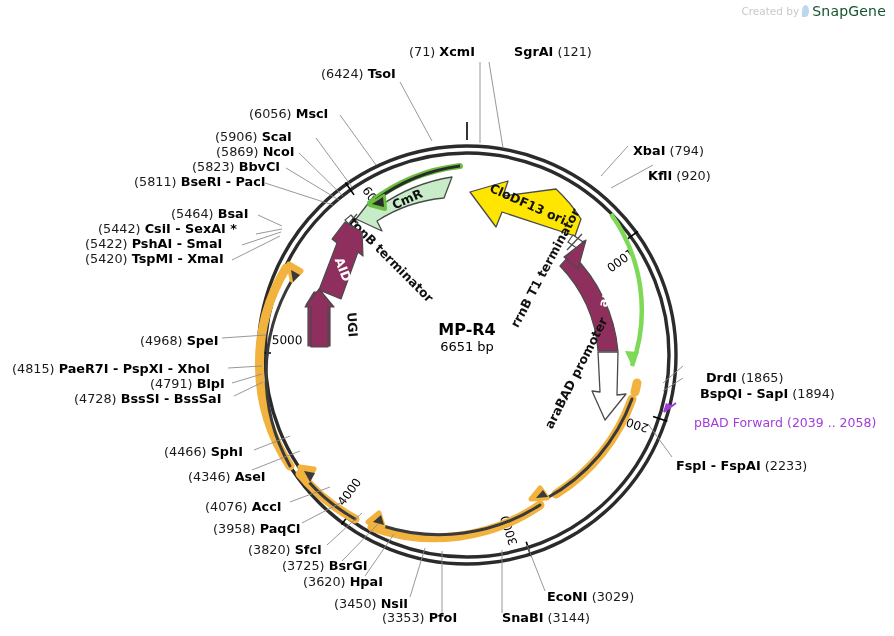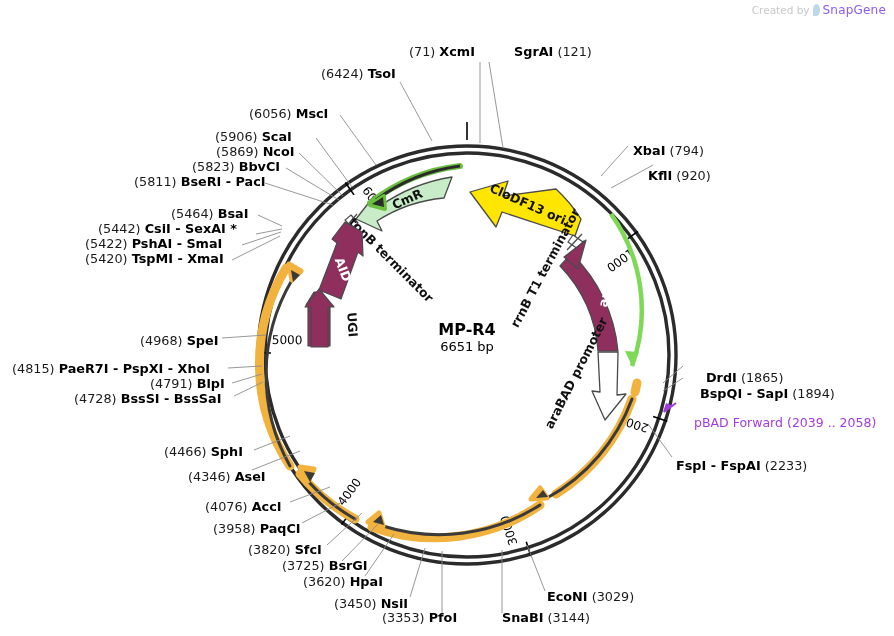--- a/index.html
+++ b/index.html
@@ -15,21 +15,21 @@
   .feat-label{font-size:12.5px;font-weight:bold;}
   .tick-label{font-size:12px;fill:#000;font-weight:normal;}
   .center-title{font-size:16px;font-weight:bold;fill:#000;}
   .center-sub{font-size:13px;fill:#000;}
   .primer{fill:#a23cdc;font-size:12.5px;}
   .primer-pos{fill:#a23cdc;font-size:12.5px;}
   .leader{stroke:#8c8c8c;stroke-width:0.9;fill:none;}
   .tickline{stroke:#000;stroke-width:1.6;}
   .watermark{position:absolute;right:8px;top:3px;font-size:10.5px;color:#c9c9c9;
              font-family:"DejaVu Sans","Liberation Sans",sans-serif;display:flex;align-items:center;gap:3px;}
-  .wm-name{color:#8b5cf6;font-size:12px;letter-spacing:.2px;}
+  .wm-name{color:#14532d;font-size:14px;letter-spacing:.2px;}
   .wm-leaf{width:7px;height:12px;background:#bcd8ef;border-radius:50% 50% 50% 0;display:inline-block;}
 </style>
 </head>
 <body>
 
 <div class="watermark">
   <span>Created by</span>
   <span class="wm-leaf"></span>
   <span class="wm-name">SnapGene</span>
 </div>

